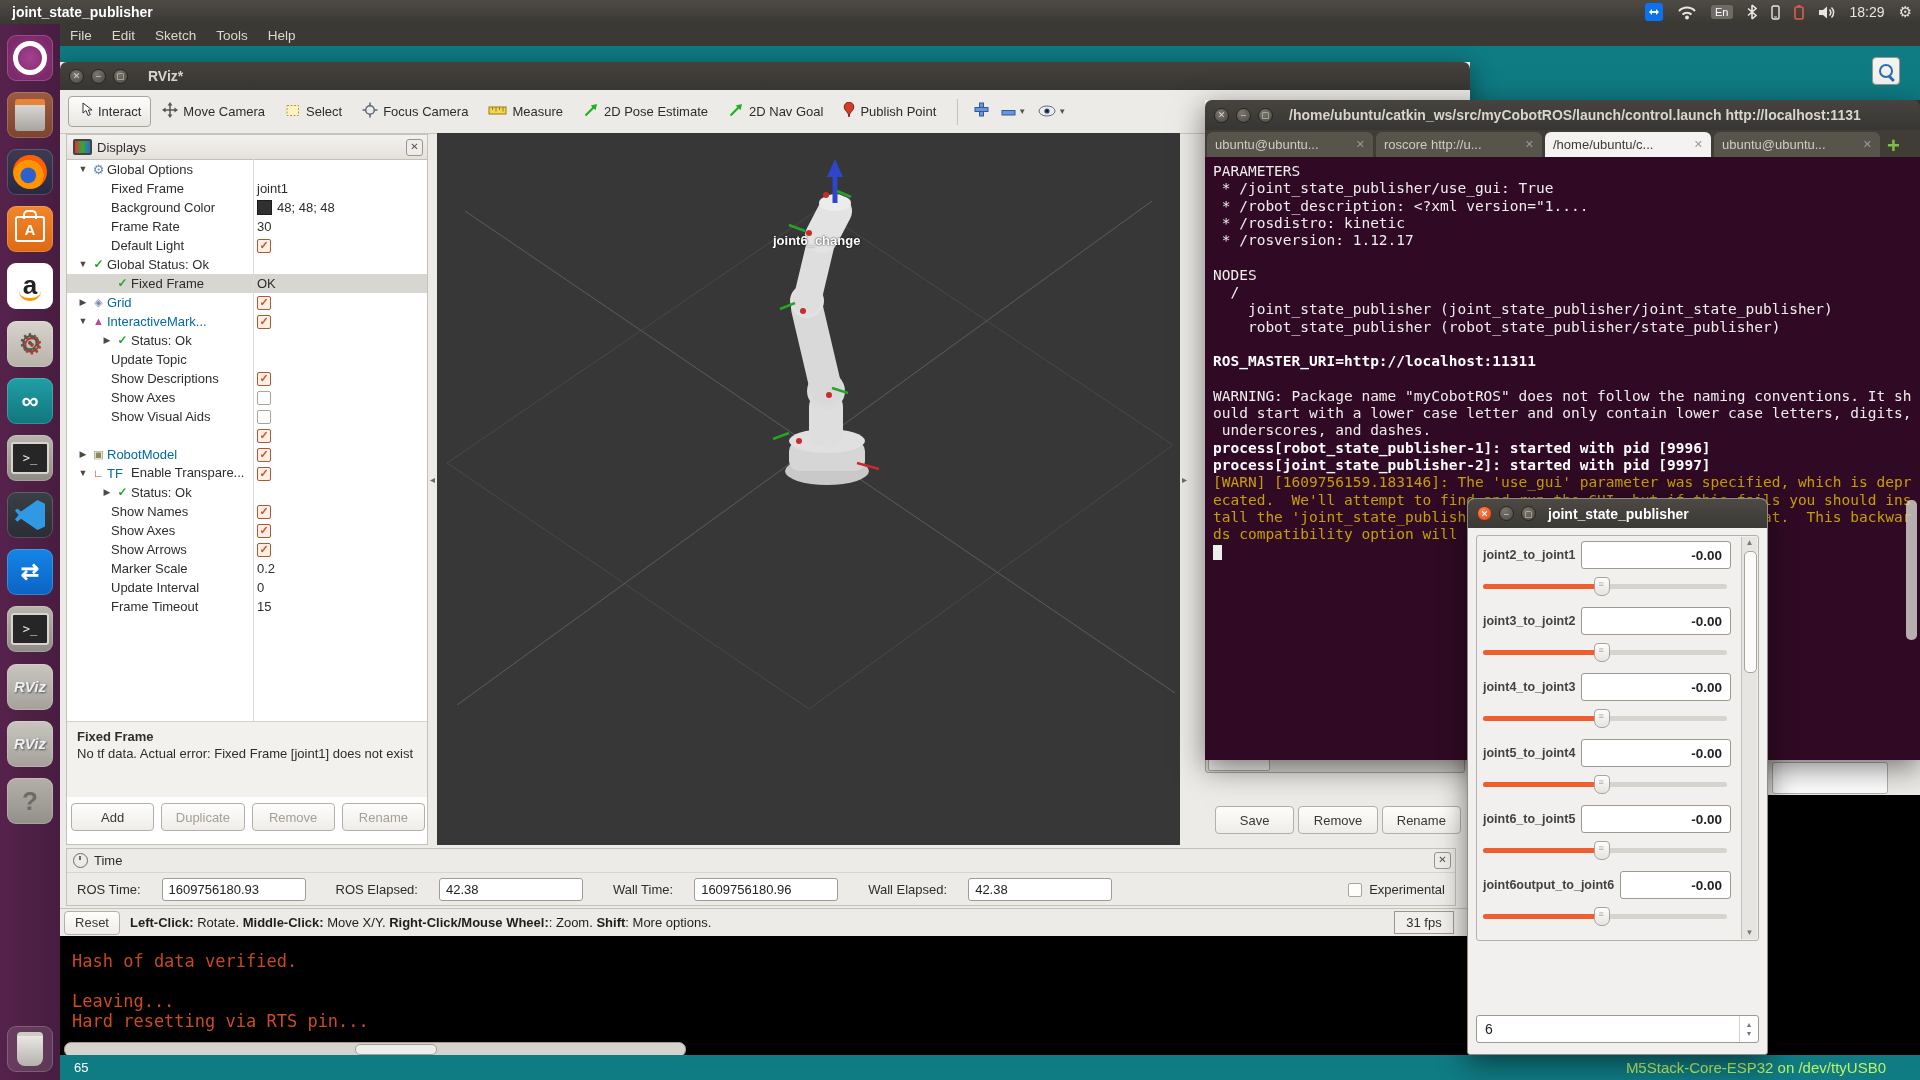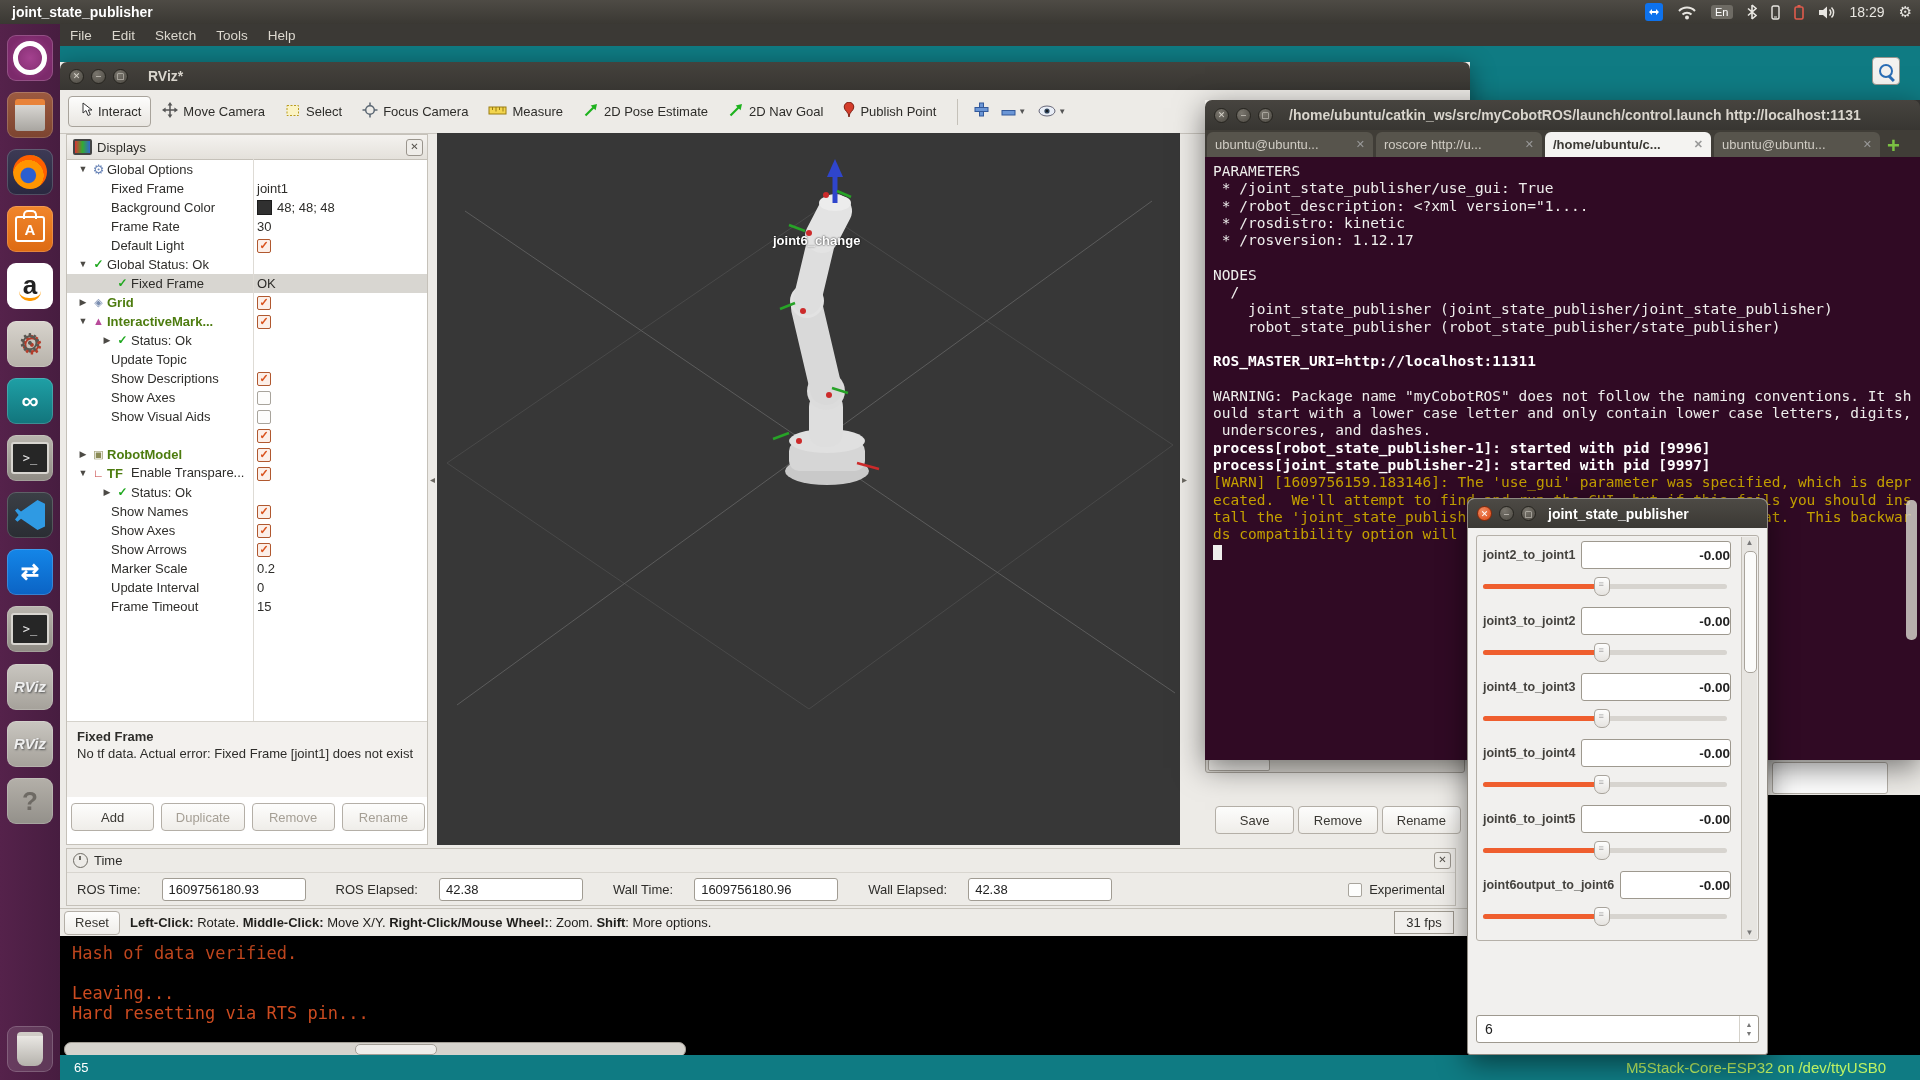--- a/index.html
+++ b/index.html
@@ -72,21 +72,21 @@
   #magnifier-btn{left:1872px;top:57px;width:26px;height:26px;background:#f4f2ef;border:1px solid #9a958d;
     border-radius:4px;display:flex;align-items:center;justify-content:center;}
   .ic-mag{width:10px;height:10px;border:2.5px solid #2a6db5;border-radius:50%;position:relative;}
   .ic-mag:after{content:"";position:absolute;left:9px;top:9px;width:7px;height:2.5px;background:#2a6db5;
     transform:rotate(45deg);transform-origin:0 0;}
   #ard-right-gray{left:1768px;top:755px;width:152px;height:45px;background:#edebe7;}
   #panel-fragment-box{left:1772px;top:762px;width:114px;height:30px;background:#fff;
     border:1px solid #b5b0a8;border-radius:3px;}
   #ard-right-black{left:1768px;top:795px;width:152px;height:260px;background:#000;}
   #console{left:60px;top:935px;width:1860px;height:120px;background:#000;overflow:hidden;z-index:5;}
-  #console-lines{position:absolute;left:12px;top:8px;font-family:"DejaVu Sans Mono",monospace;
+  #console-lines{position:absolute;left:12px;top:16px;font-family:"DejaVu Sans Mono",monospace;
     font-size:17px;line-height:20px;color:#cc4b20;white-space:pre;}
   #console-hscroll{left:64px;top:1042px;width:620px;height:13px;background:#d6d3cd;border:1px solid #a39e96;
     border-radius:7px;z-index:6;}
   #console-hscroll .thumb{position:absolute;left:290px;top:1px;width:80px;height:9px;background:#efedea;
     border:1px solid #a39e96;border-radius:5px;}
   #ard-status{left:60px;top:1055px;width:1860px;height:25px;display:flex;align-items:center;z-index:6;}
   #ard-status-left{color:#fff;font-size:13px;margin-left:14px;}
   #ard-status-right{margin-left:auto;margin-right:34px;color:#bef264;font-size:15px;}
 
   
@@ -128,21 +128,21 @@
   .drow .val-cell{position:absolute;left:190px;top:0;height:19px;display:flex;align-items:center;}
   .exp{width:14px;font-size:9px;color:#4c4a45;flex:0 0 14px;text-align:center;}
   .sp14{flex:0 0 14px;}
   .ic16{width:17px;flex:0 0 17px;text-align:center;font-size:11px;}
   .ic-gear-row{color:#6b86b8;font-size:13px;}
   .ic-check{color:#1fa81f;font-weight:bold;font-size:12px;}
   .ic-grid{color:#7a8db0;}
   .ic-imarker{color:#b84a9a;}
   .ic-robot{color:#8a8a55;}
   .ic-tf{color:#c23333;font-weight:bold;}
-  .dname{font-weight:bold;color:#4d7c0f;}
+  .dname{font-weight:normal;color:#0369a1;}
   .cb{width:14px;height:14px;border-radius:2px;box-sizing:border-box;display:flex;align-items:center;
     justify-content:center;font-size:11px;}
   .cb.on{border:1.5px solid #b0582f;background:#fcefe8;color:#d9531e;font-weight:bold;}
   .cb.off{border:1.5px solid #a8a49c;background:#fdfdfc;color:transparent;}
   .swatch{width:13px;height:13px;background:#303030;border:1px solid #1c1c1c;margin-right:5px;}
   #displays-help{position:absolute;left:0px;top:586px;width:100%;height:76px;background:#f3f1ee;
     border-top:1px solid #d5d2cb;box-sizing:border-box;padding:7px 10px;font-size:13px;color:#2e2d2a;}
   #displays-help b{display:block;margin-bottom:2px;}
   #displays-buttons{position:absolute;left:4px;top:668px;width:354px;display:flex;gap:7px;}
   .btn{height:26px;border:1px solid #b4afa7;border-radius:4px;background:linear-gradient(#fdfdfc,#efede9);
@@ -185,21 +185,21 @@
   
   #terminal{left:1205px;top:100px;width:715px;height:660px;z-index:20;
     box-shadow:0 8px 28px rgba(0,0,0,.5);}
   #term-titlebar{position:absolute;left:0;top:0;width:100%;height:30px;
     background:linear-gradient(#47443f,#383632);border-radius:7px 7px 0 0;display:flex;align-items:center;}
   #term-title{color:#d9d5cd;font-weight:bold;font-size:14px;margin-left:16px;white-space:nowrap;overflow:hidden;}
   #term-tabs{position:absolute;left:0;top:30px;width:100%;height:27px;background:#403d37;display:flex;
     align-items:flex-end;padding-left:2px;box-sizing:border-box;}
   .term-tab{width:166px;height:25px;background:#57544c;color:#d0ccc4;font-size:13px;border-radius:6px 6px 0 0;
     margin-right:3px;display:flex;align-items:center;padding:0 8px;box-sizing:border-box;white-space:nowrap;overflow:hidden;}
-  .term-tab.active{background:#f4f3f1;color:#3b3934;font-weight:bold;}
+  .term-tab.active{background:#f4f3f1;color:#3b3934;}
   .tab-x{margin-left:auto;font-size:11px;color:#999;}
   .tab-plus{color:#7bc043;font-size:22px;font-weight:bold;margin-left:4px;line-height:22px;}
   #term-body{position:absolute;left:0;top:57px;width:100%;height:603px;background:#300a24;
     font-family:"DejaVu Sans Mono",monospace;font-size:14.5px;line-height:17.3px;color:#eeeeec;
     padding:6px 0 0 8px;box-sizing:border-box;white-space:pre;overflow:hidden;}
   .tl-b{font-weight:bold;color:#fff;}
   .tl-y{color:#c4a000;}
   .cursor-block{display:inline-block;width:9px;height:15px;background:#eeeeec;vertical-align:middle;}
   #term-scroll-thumb{position:absolute;right:3px;top:400px;width:11px;height:140px;background:#cfccc5;
     border-radius:5px;opacity:.85;}
@@ -211,21 +211,21 @@
   #jsp-titlebar{height:29px;background:linear-gradient(#4d4a45,#3b3934);border-radius:6px 6px 0 0;
     display:flex;align-items:center;}
   #jsp-title{color:#fff;font-weight:bold;font-size:14px;margin-left:12px;}
   #jsp-scrollarea{position:absolute;left:8px;top:36px;width:283px;height:406px;border:1px solid #b5b0a8;
     border-radius:3px;background:#f1f0ee;box-sizing:border-box;overflow:hidden;}
   #jsp-sliders{position:absolute;left:6px;top:4px;width:248px;}
   .jsp-group{height:66px;position:relative;}
   .jsp-lrow{display:flex;align-items:center;height:30px;}
   .jsp-name{font-size:12.5px;font-weight:bold;color:#44423e;white-space:nowrap;}
   .jsp-valbox{margin-left:6px;flex:1;height:28px;background:#fff;border:1px solid #9e998f;border-radius:3px;
-    display:flex;align-items:center;justify-content:flex-end;font-size:13.5px;
+    display:flex;align-items:center;justify-content:flex-end;padding-right:8px;font-size:13.5px;
     font-weight:bold;color:#222;box-sizing:border-box;}
   .jsp-slider{position:relative;height:22px;margin-top:6px;}
   .sl-track{position:absolute;left:0;right:4px;top:8px;height:5px;background:#d7d4cf;border-radius:3px;}
   .sl-fill{position:absolute;left:0;top:8px;height:5px;width:48%;background:#ef5e2e;border-radius:3px;}
   .sl-handle{position:absolute;left:calc(48% - 8px);top:1px;width:16px;height:19px;
     background:linear-gradient(#fdfdfd,#e6e4e0);border:1px solid #a8a39b;border-radius:4px 4px 7px 7px;box-sizing:border-box;}
   .sl-handle:after{content:"≡";position:absolute;left:3.5px;top:1px;font-size:9px;color:#aaa;}
   #jsp-vscroll{position:absolute;right:1px;top:1px;width:15px;height:402px;background:#e7e5e1;
     border-left:1px solid #c5c1b9;}
   #jsp-vscroll .arr{position:absolute;left:0;width:15px;height:12px;font-size:8px;color:#777;text-align:center;line-height:12px;}

